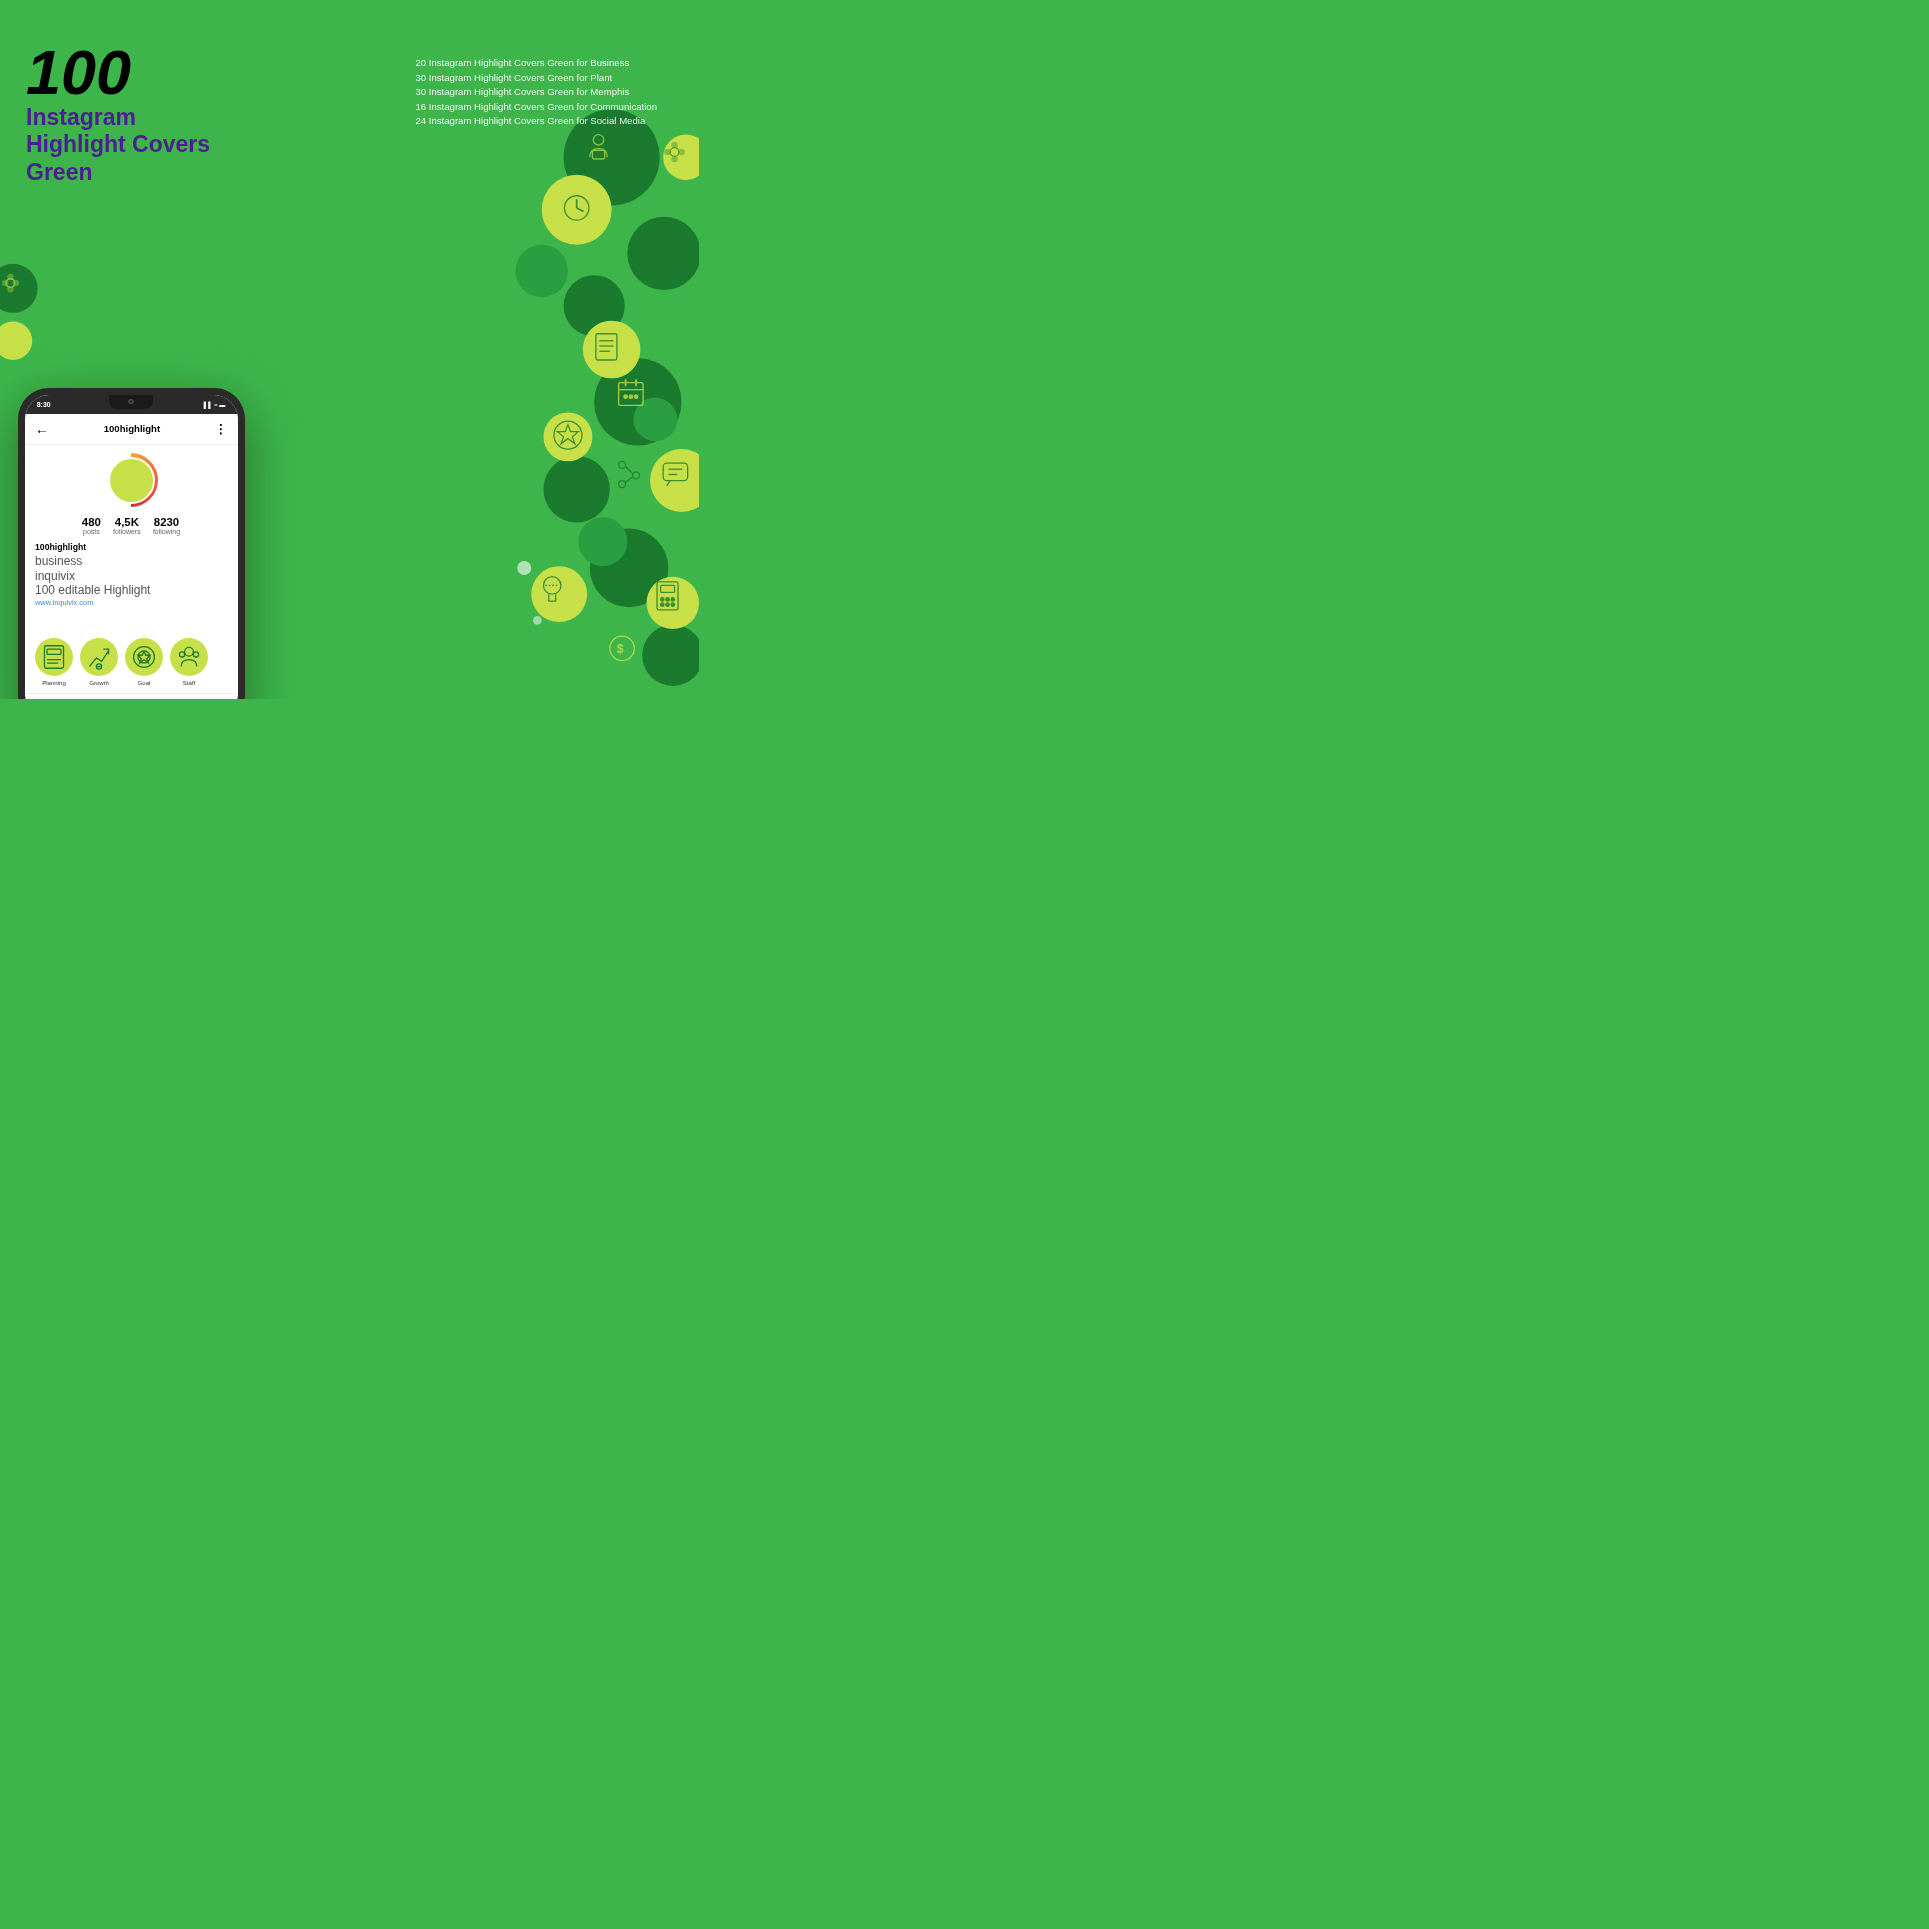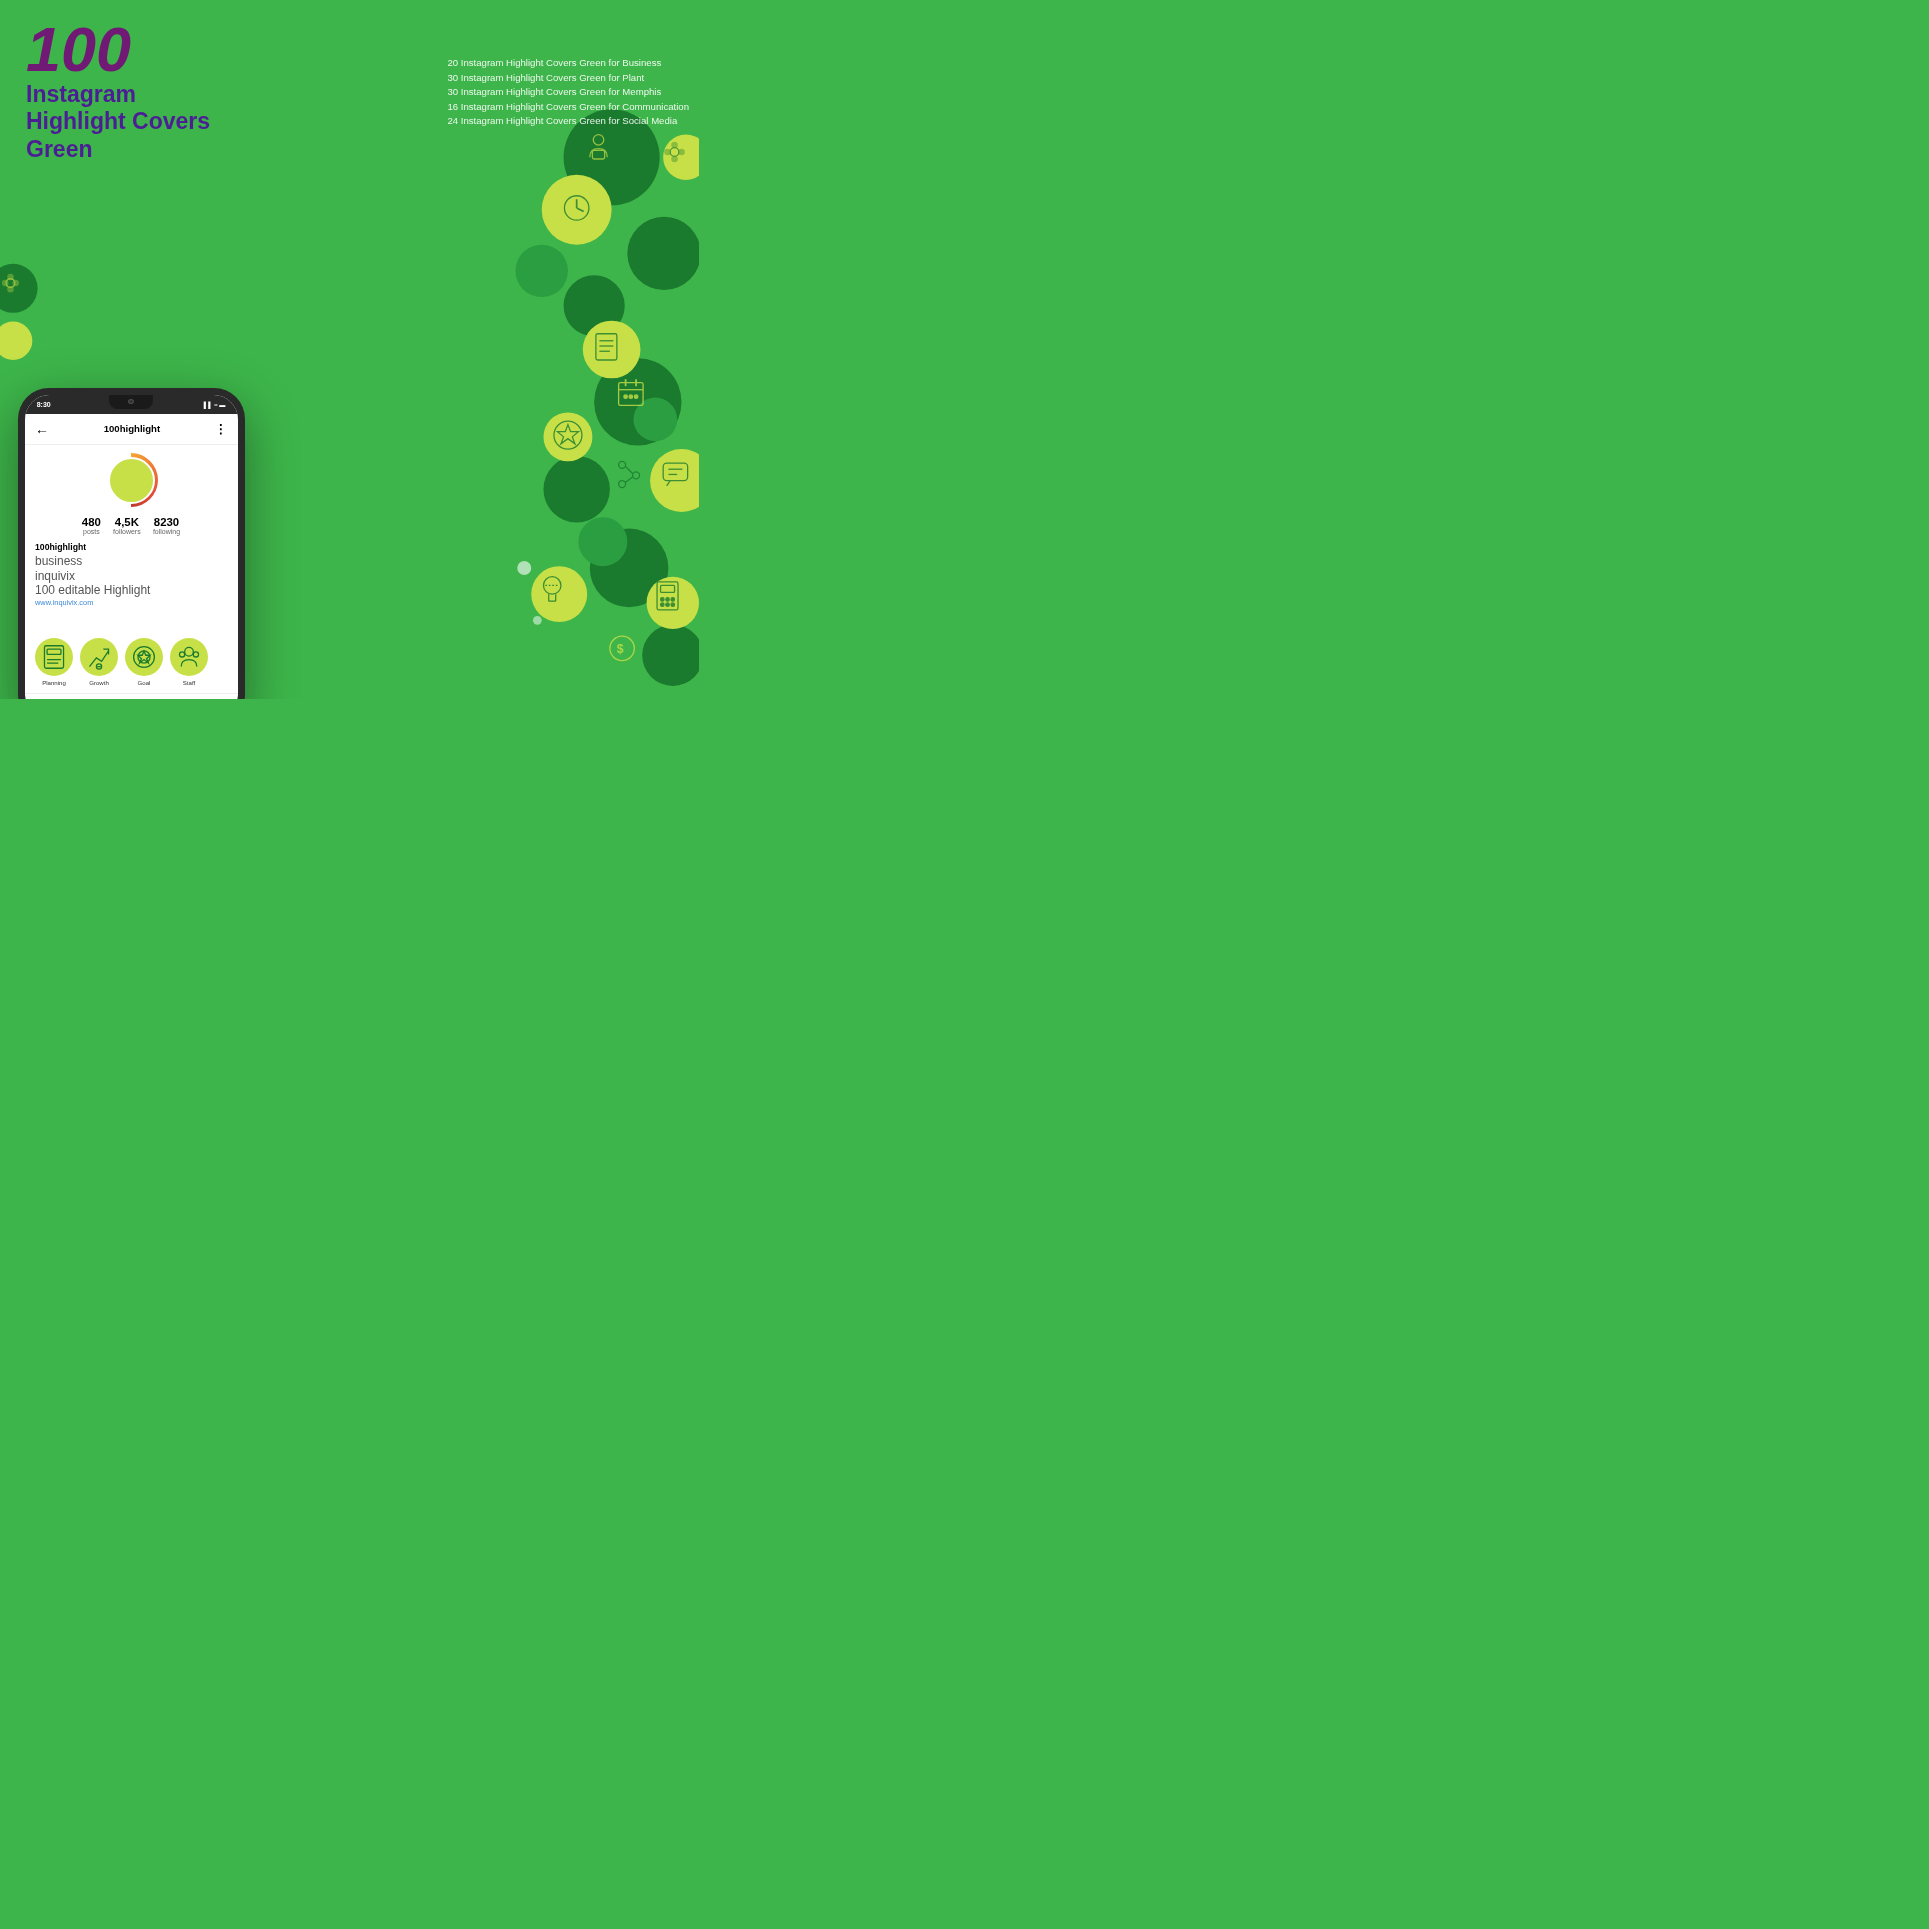--- a/index.html
+++ b/index.html
@@ -27,36 +27,37 @@
       position: absolute;
       top: 17.5px;
       left: 26px;
       z-index: 10;
     }
 
     .big-number {
       font-size: 63px;
       font-weight: 900;
       font-style: italic;
-      color: #701a75;
+      color: #000000;
       line-height: 1;
+      margin-top: 23px;
     }
 
     .title-text {
       font-size: 23px;
       font-weight: 800;
       color: #4c1d95;
       line-height: 1.2;
     }
 
     
     .feature-list {
       position: absolute;
       top: 57px;
-      right: 10px;
+      right: 42px;
       z-index: 10;
       list-style: none;
     }
 
     .feature-list li {
       font-size: 9.6px;
       color: rgba(255,255,255,0.9);
       margin-bottom: 3.5px;
       font-weight: 500;
     }

